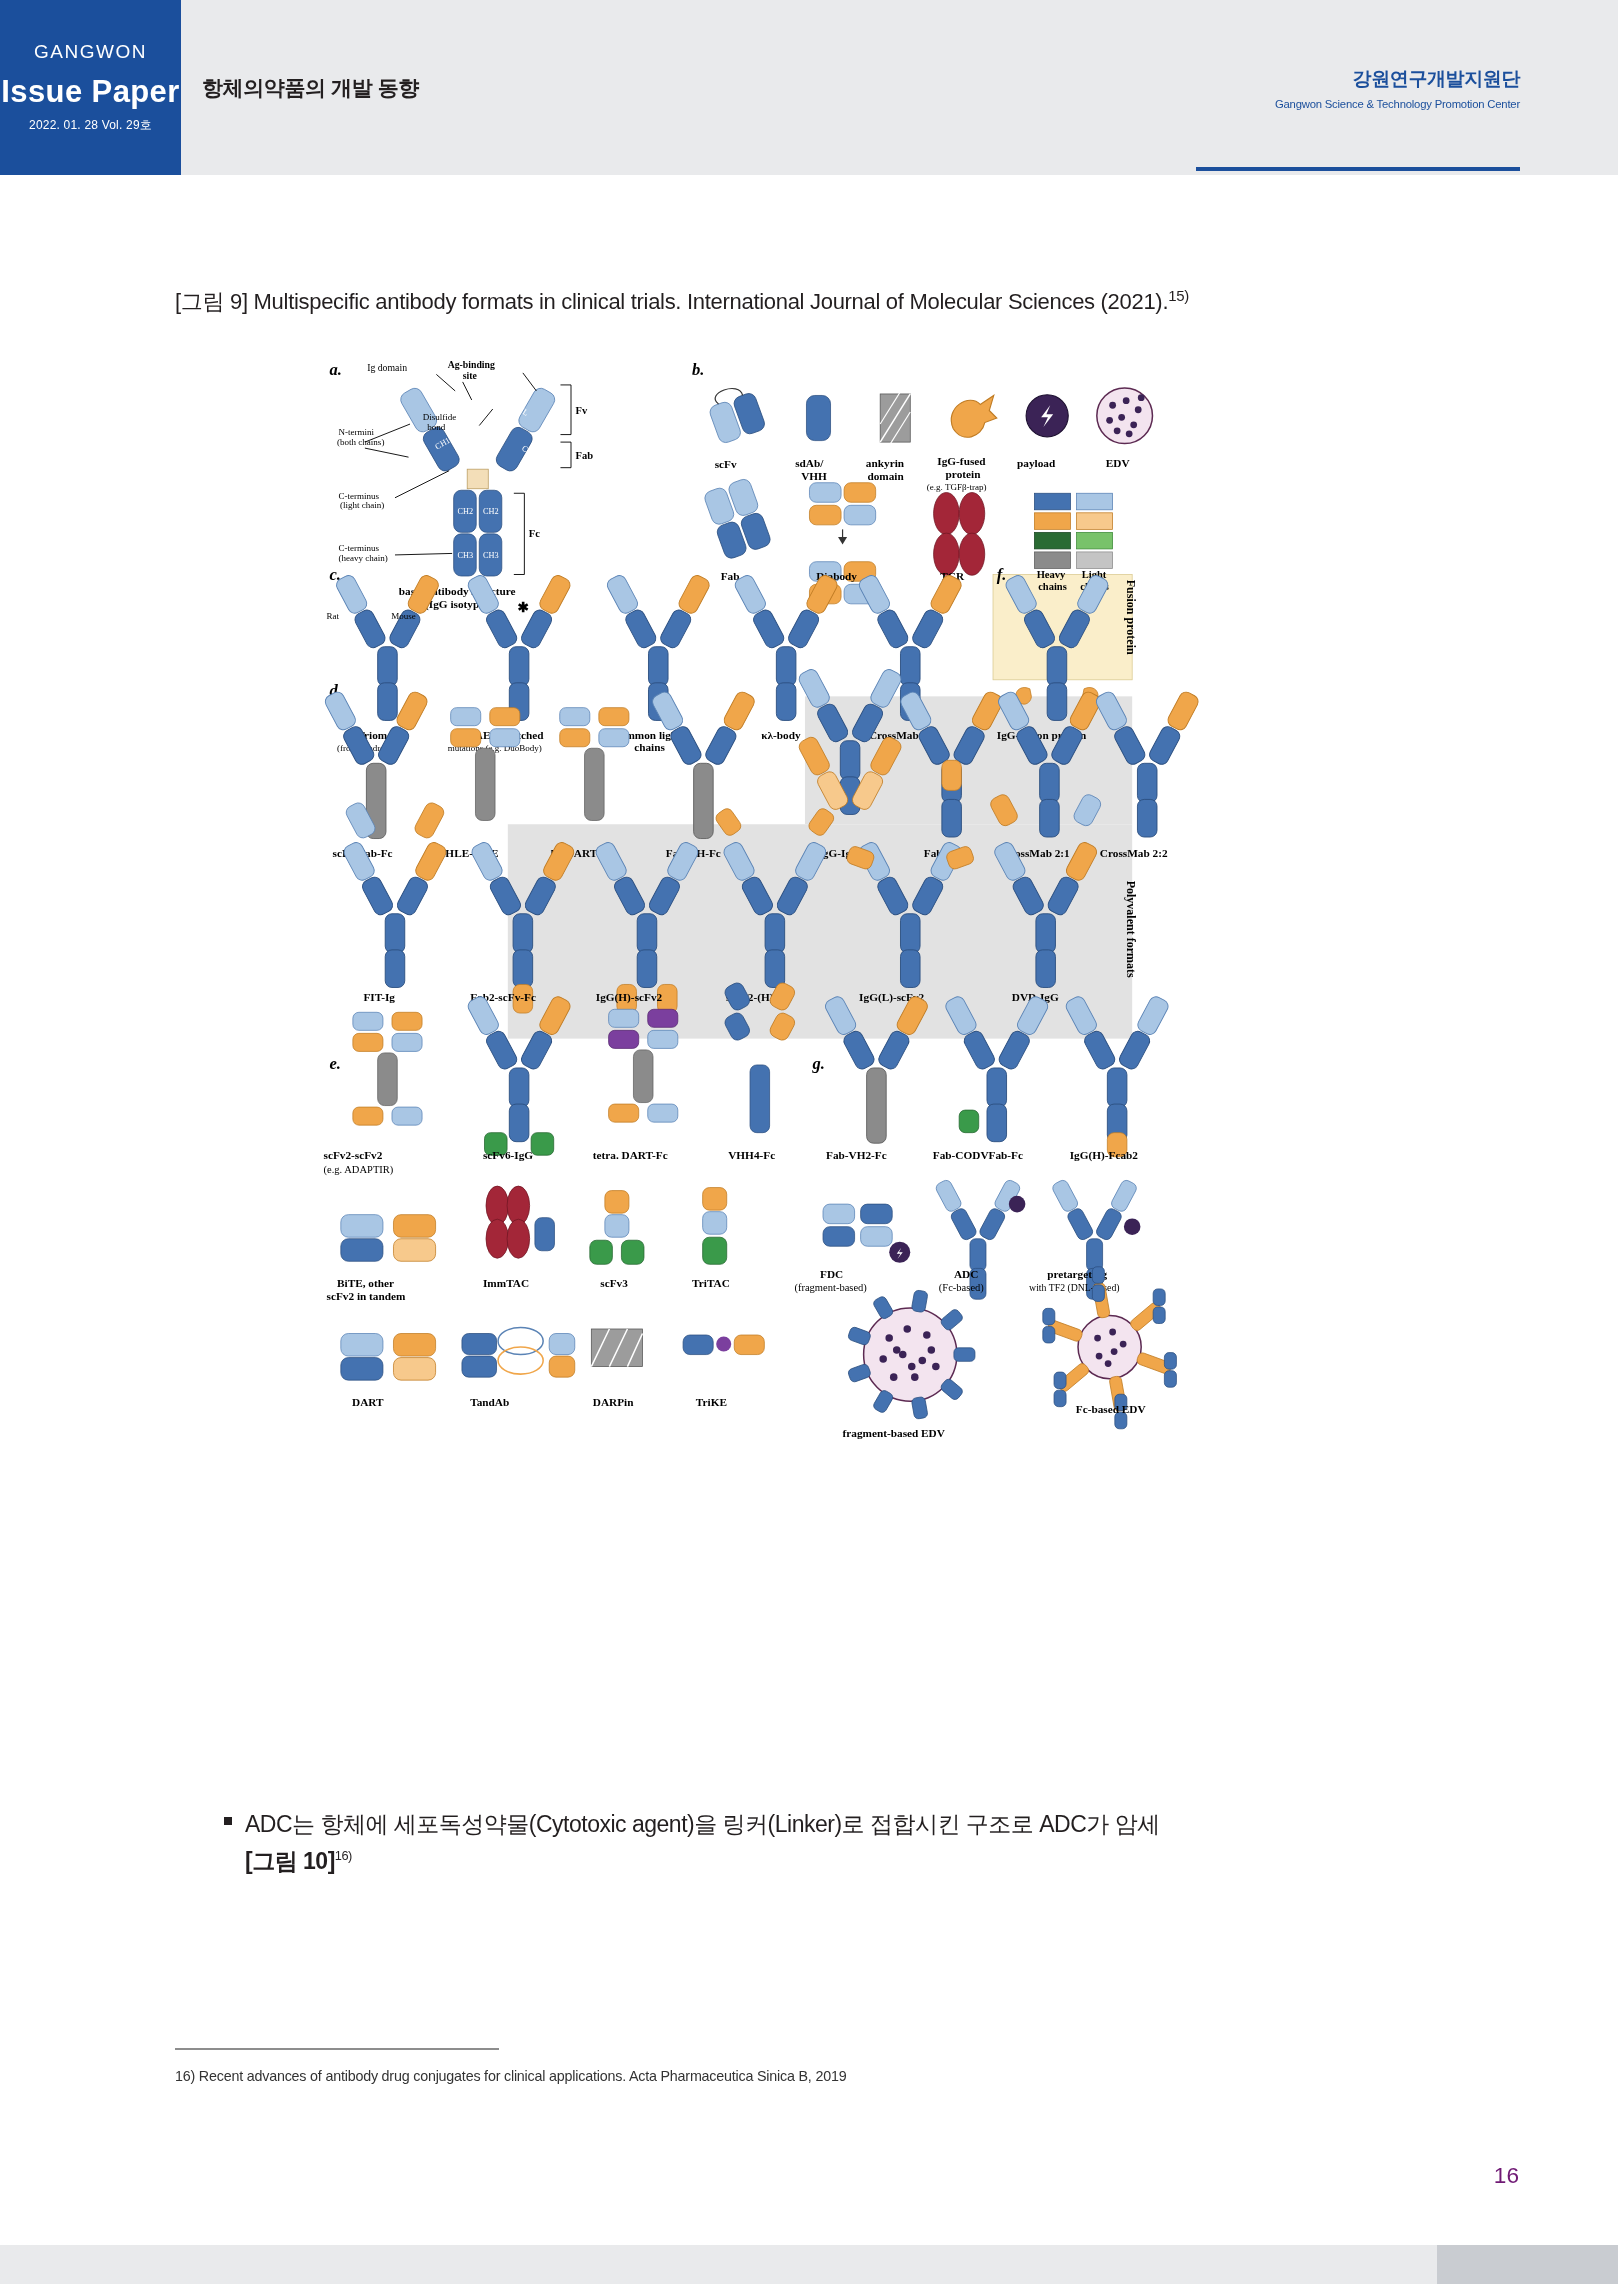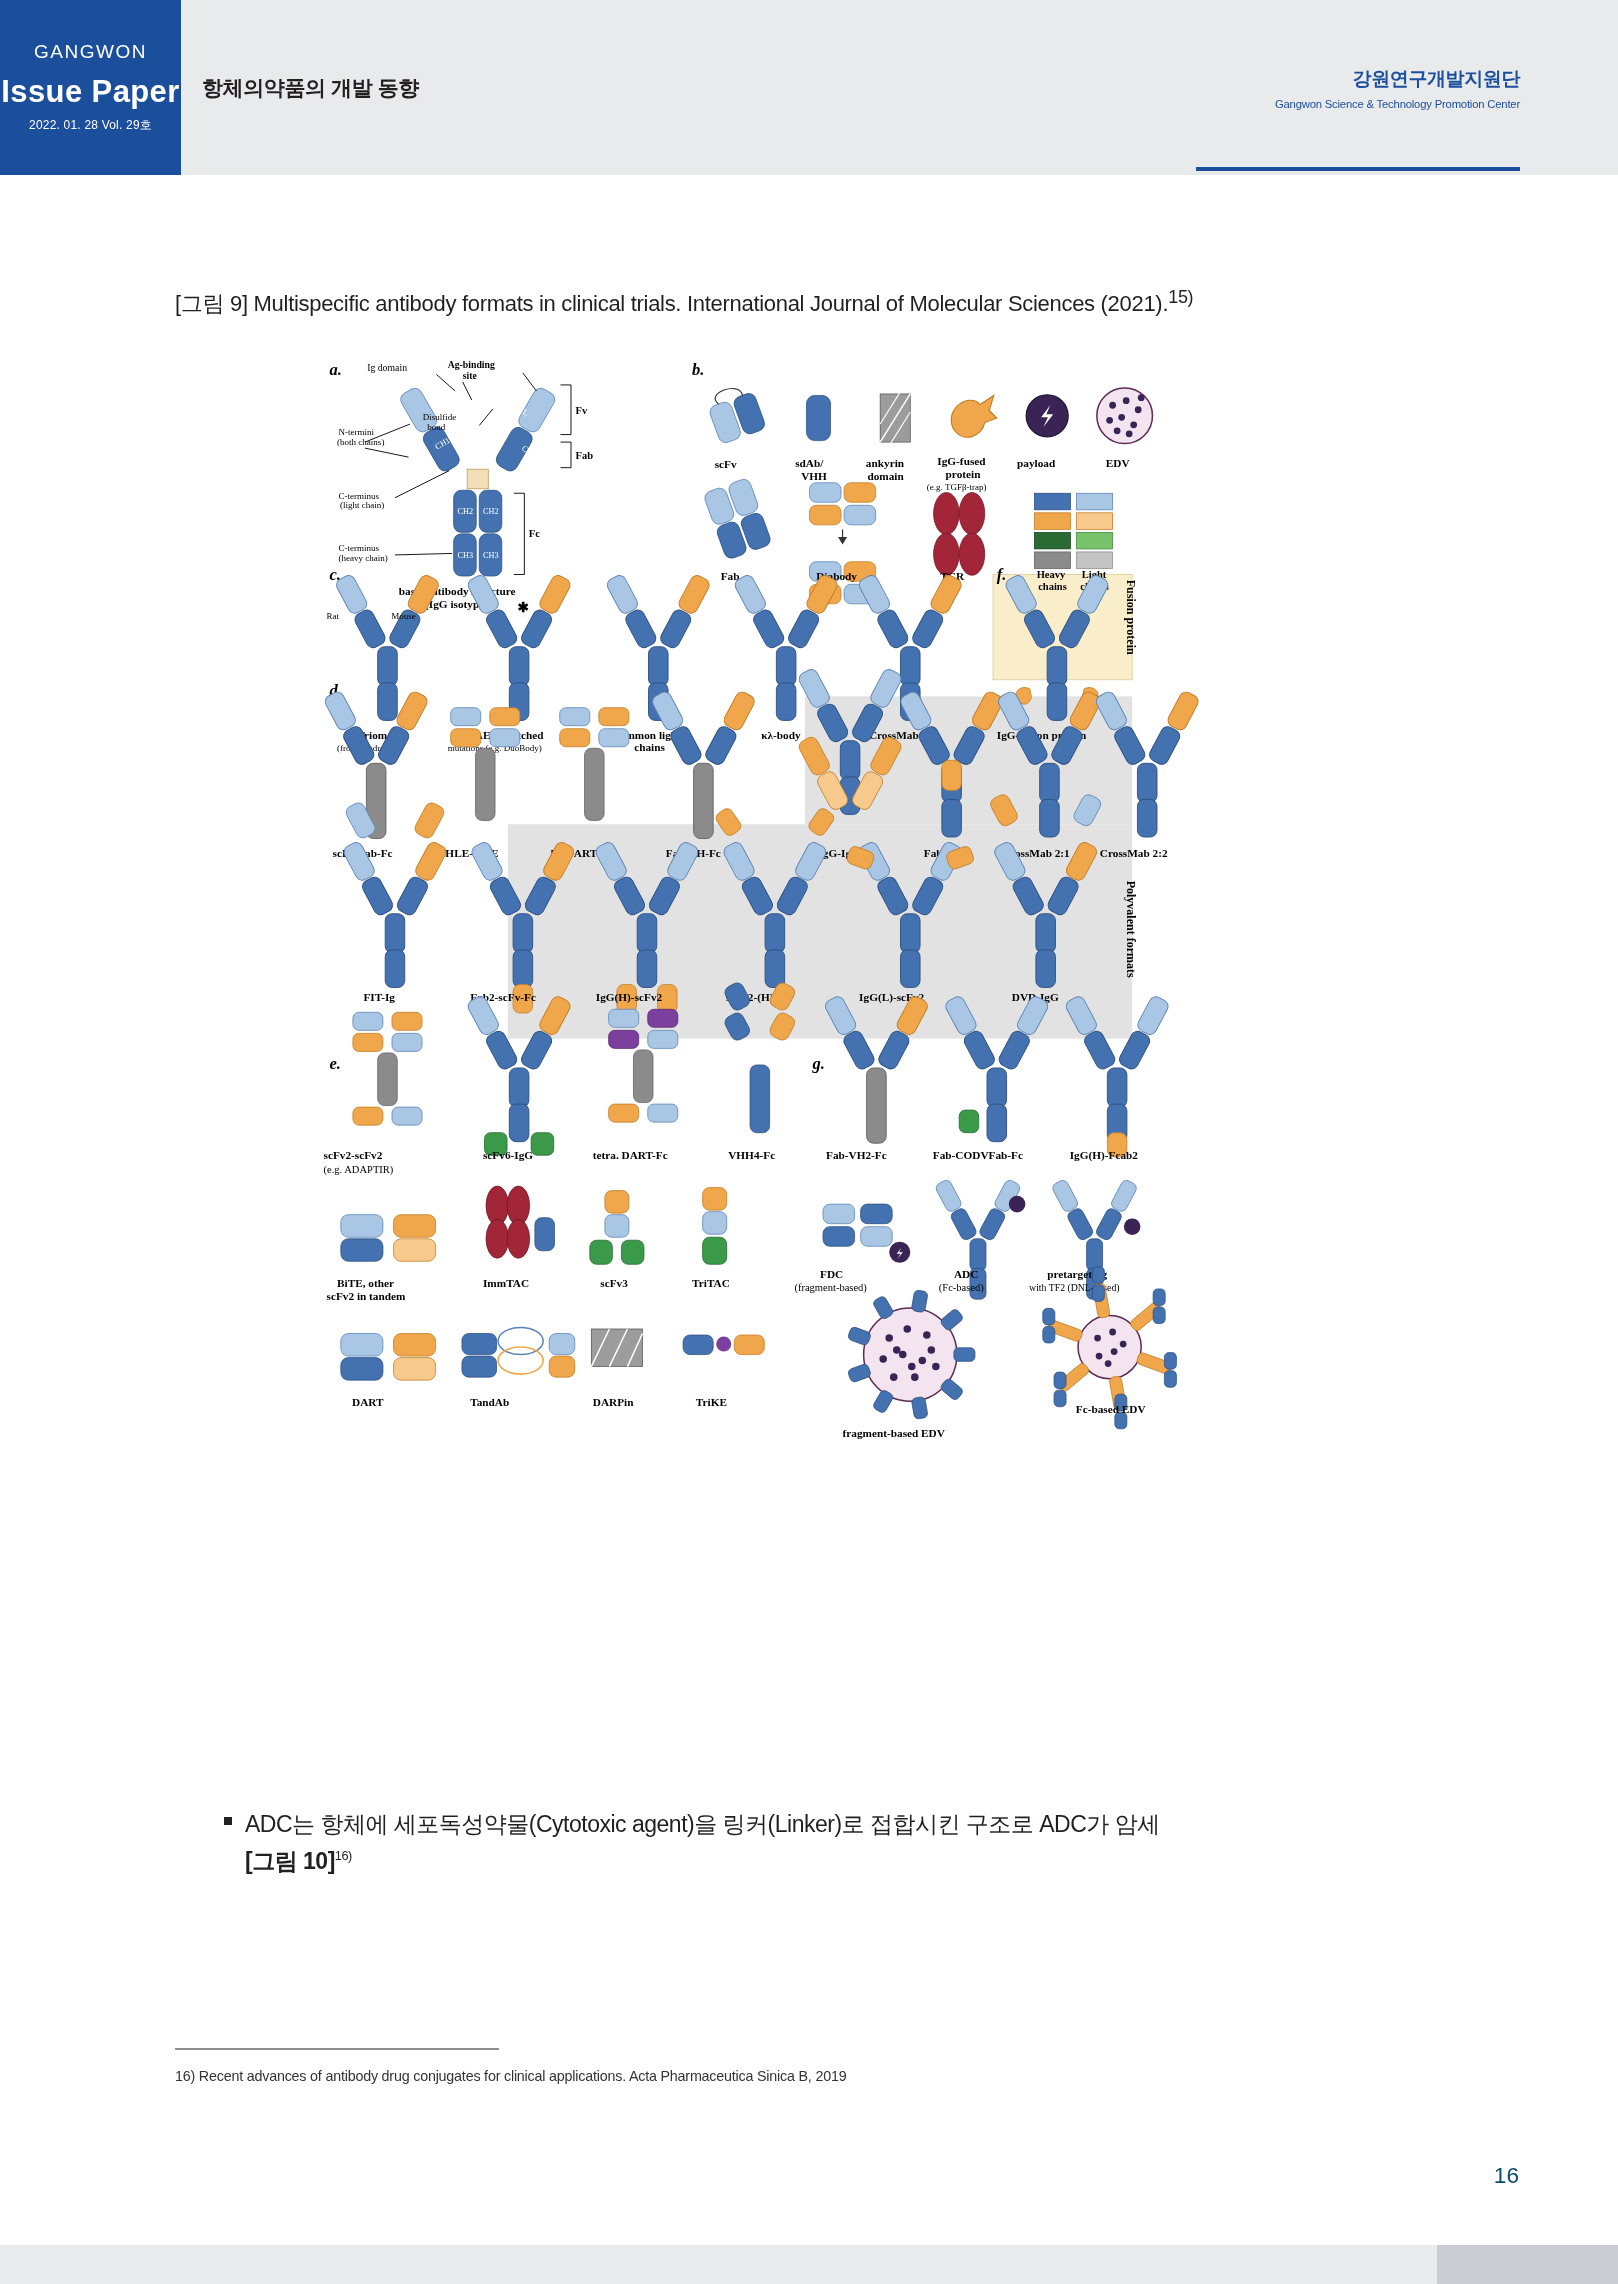--- a/index.html
+++ b/index.html
@@ -47,21 +47,21 @@
     font-size:11.3px;color:#1b4f9c;margin-top:6px;letter-spacing:-0.2px;
   }
   .header-rule{
     position:absolute;right:98px;top:167px;width:324px;height:3.8px;background:#1b4f9c;
   }
   
   .fig-caption{
     position:absolute;left:175px;top:287px;width:1325px;
     font-size:22px;color:#231f20;letter-spacing:-0.3px;
   }
-  .fig-caption sup{font-size:18px;vertical-align:super;}
+  .fig-caption sup{font-size:15px;vertical-align:super;}
   .figure-box{
     position:absolute;left:316px;top:354px;width:1008px;height:1452px;
   }
   .figure-box svg{display:block;}
   .body-text{
     position:absolute;left:218px;top:1806px;width:1279px;
   }
   .p-sub{
     font-size:23px;line-height:1.55;letter-spacing:-0.5px;color:#231f20;
     margin:0 0 10.5px 0;
@@ -78,21 +78,21 @@
   
   .footnote-rule{
     position:absolute;left:175px;top:2048px;width:324px;height:1.5px;background:#8d8d8d;
   }
   .footnote{
     position:absolute;left:175px;top:2068px;width:1279px;
     font-size:14.3px;color:#333;letter-spacing:-0.2px;
   }
   .page-number{
     position:absolute;right:99px;top:2163px;
-    font-size:22.6px;color:#0c4a6e;
+    font-size:22.6px;color:#701a75;
   }
   
   .bottom-bar{
     position:absolute;left:0;bottom:0;width:1618px;height:39px;background:#e9eaec;
   }
   .bottom-bar-accent{
     position:absolute;right:0;bottom:0;width:181px;height:39px;background:#c9ccd1;
   }
 </style>
 </head>

